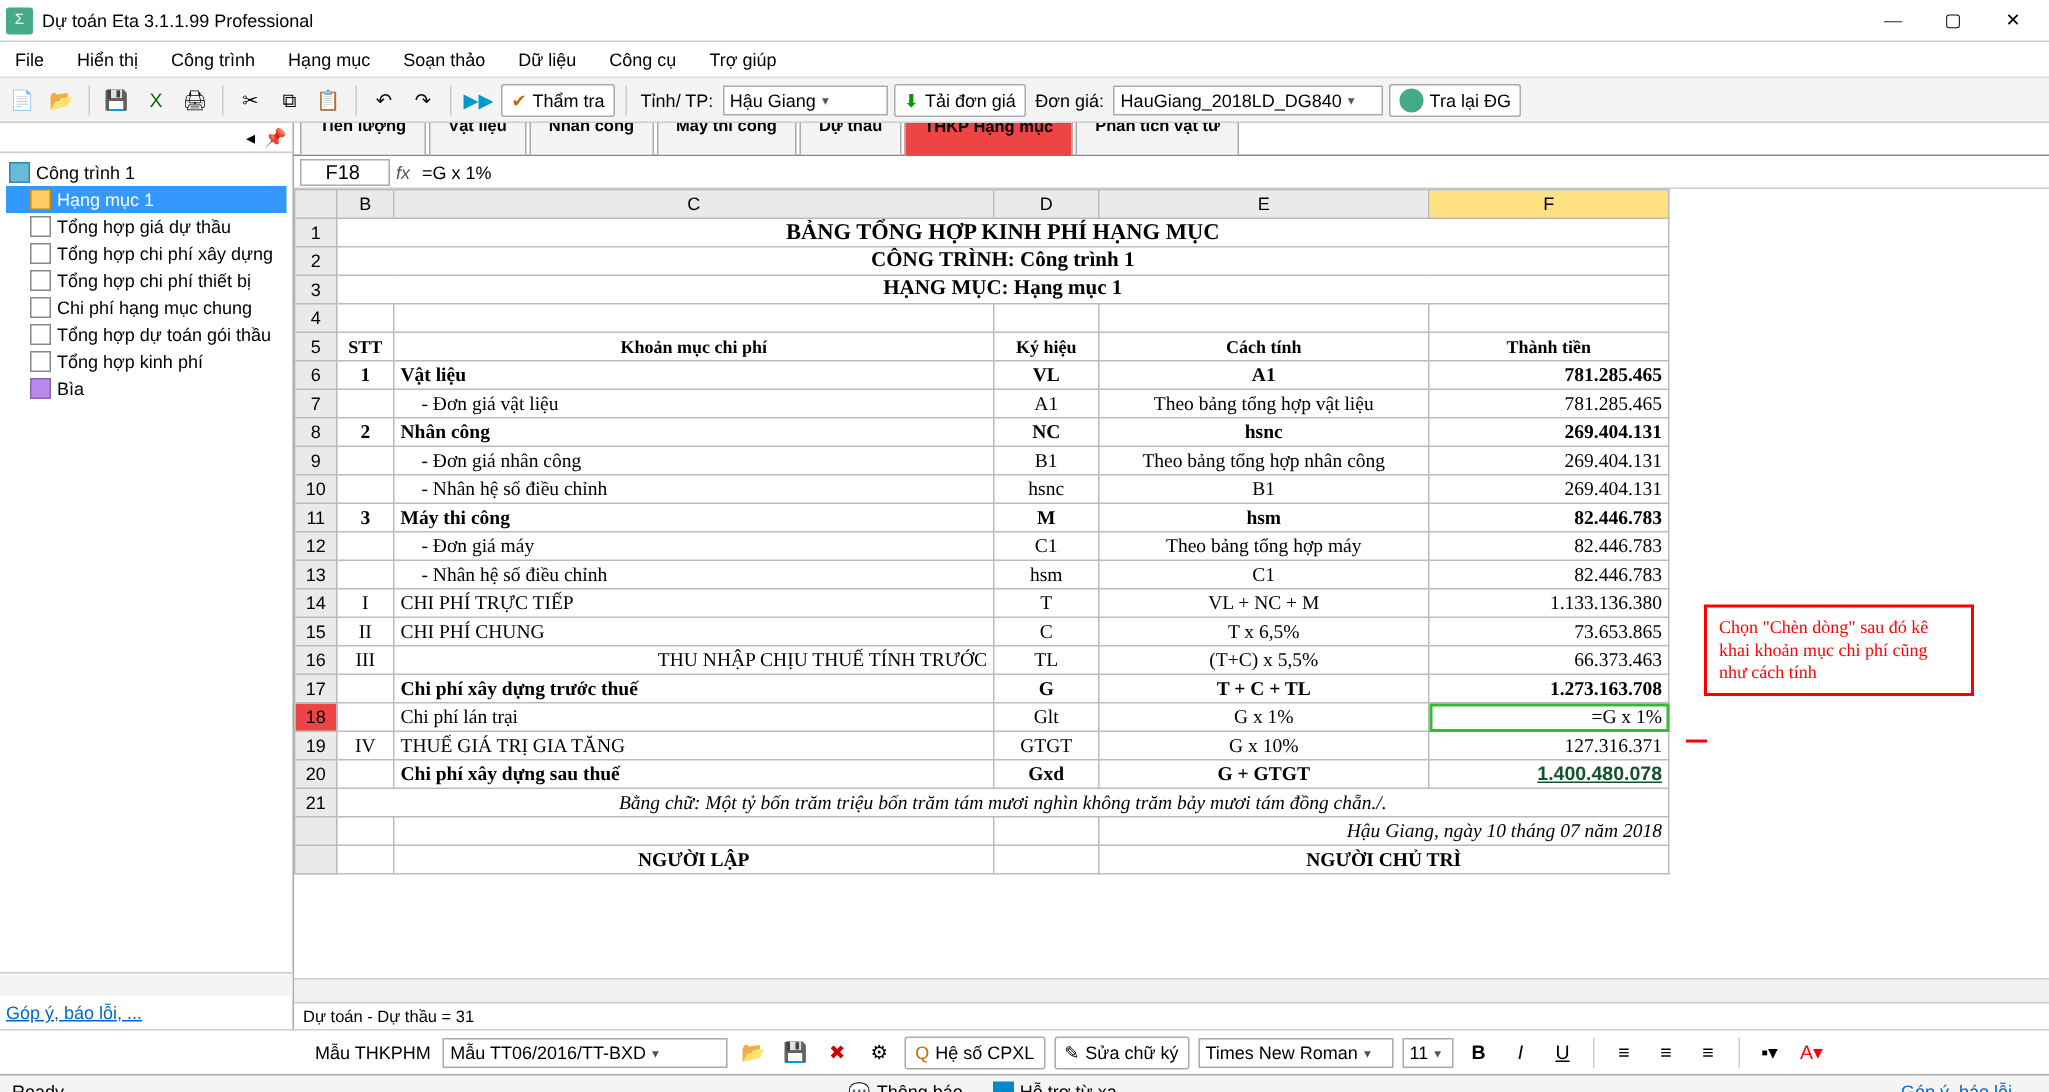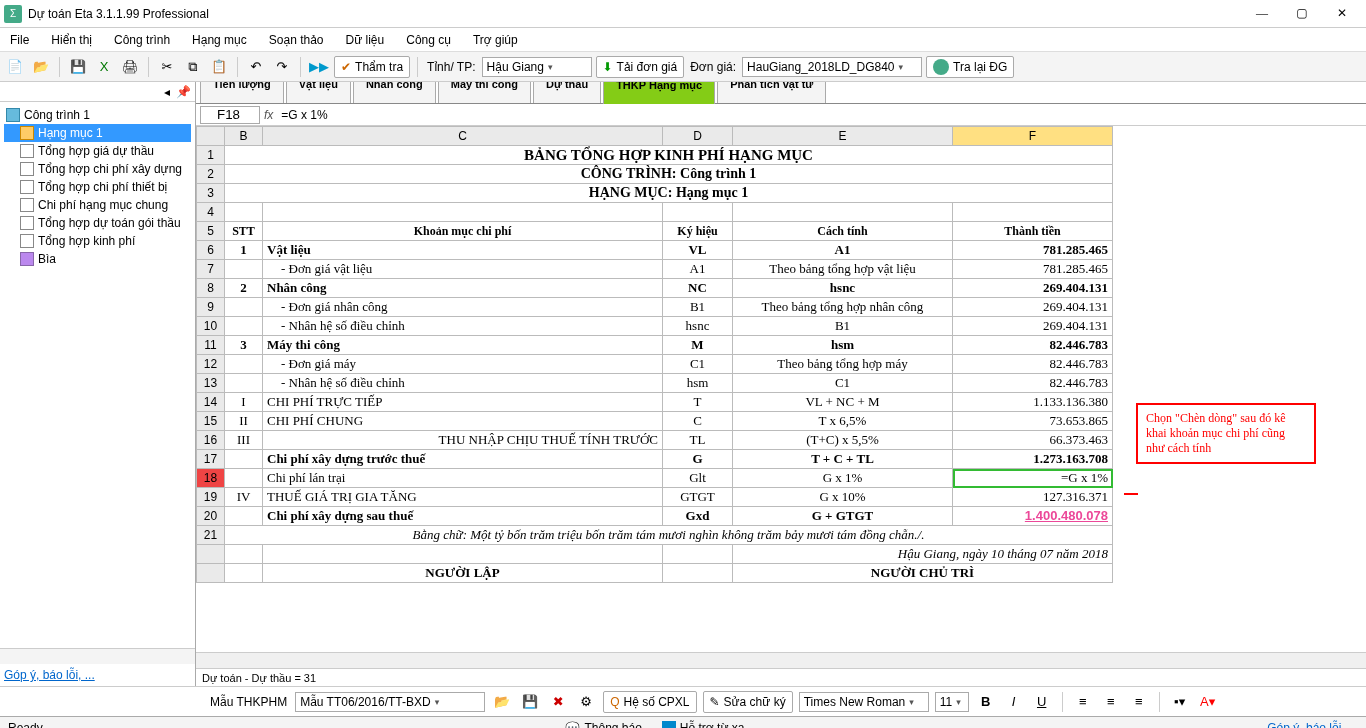--- a/index.html
+++ b/index.html
@@ -28,21 +28,21 @@
 .tree-icon { width:14px; height:14px; }
 .tree-icon.folder { background:#fc6; border:1px solid #c80; }
 .tree-icon.book { background:#6bd; border:1px solid #38a; }
 .tree-icon.doc { background:#fff; border:1px solid #888; }
 .tree-icon.db { background:#b8e; border:1px solid #86a; }
 .sidebar-scroll { height:16px; border-top:1px solid #ccc; background:#f4f4f4; }
 .content { flex:1; display:flex; flex-direction:column; position:relative; overflow:hidden; }
 .tabs { display:flex; height:22px; border-bottom:1px solid #888; align-items:flex-end; gap:2px; padding-left:4px; }
 .tab { border:1px solid #aaa; border-bottom:none; padding:13px 12px; background:#eee; cursor:pointer; font-size:11px;font-weight:bold; }
 .tab.unsel { background:#f4f4f4; }
-.tab.active { background:#84cc16; position:relative; top:1px; }
+.tab.active { background:#ef4444; position:relative; top:1px; }
 .cellref-row { display:flex; align-items:center; height:22px; border-bottom:1px solid #ccc; padding:0 4px; gap:4px; }
 .cellref-row .cell-name { width:60px; border:1px solid #aaa; padding:0 16px; height:18px; }
 .cellref-row .fx { color:#555; font-style:italic; }
 .cellref-row .formula-input { flex:1; border:none; padding:0 4px; height:18px; font-size:12px; }
 .sheet-wrap { flex:1; overflow:auto; position:relative; }
 table.sheet { border-collapse:collapse; font-size:12px; }
 table.sheet th, table.sheet td { border:1px solid #bbb; height:19px; padding:0 4px; white-space:nowrap; }
 table.sheet th { background:#eaeaea; font-weight:normal; text-align:center; }
 table.sheet th.rowhdr { width:28px; background:#eaeaea; text-align:center; }
 table.sheet th.colhdr.sel { background:#ffe082; }
@@ -60,21 +60,21 @@
 .redrow td { border-top:2px solid red; border-bottom:2px solid red; }
 .cell-active { outline:2px solid #3b3; outline-offset:-2px; }
 .callout { position:absolute; border:2px solid red; color:red; padding:6px 8px; font-size:12px; background:#fff; font-family:"Times New Roman",serif; width: 180px; }
 .callout::before { content:""; position:absolute; left:-14px; top:88px; width:14px; height:2px; background:red; }
 .status-dutoan { height:18px; border-top:1px solid #ccc; padding:0 6px; font-size:11px; display:flex; align-items:center; }
 .bottom-strip { height:30px; border-top:1px solid #ccc; display:flex; align-items:center; gap:6px; padding:0 6px; }
 .bottom-strip .tb-drop.wide { width:190px; }
 .link { color:#0066cc; text-decoration:underline; cursor:pointer; }
 .status-bar { height:22px; border-top:1px solid #aaa; background:#f4f4f4; display:flex; align-items:center; padding:0 8px; gap:20px; }
 .sb-spacer { flex:1; }
-.final-red { color:#ec4899; font-weight:bold; text-decoration:underline; }
+.final-red { color:#14532d; font-weight:bold; text-decoration:underline; }
 .hscroll { height:16px; background:#f0f0f0; border-top:1px solid #ccc; }
 </style>
 </head>
 <body>
 
 <div class="title-bar">
   <span class="icon">Σ</span>
   <span>Dự toán Eta 3.1.1.99 Professional</span>
   <span class="spacer"></span>
   <span class="win-btn">—</span>

